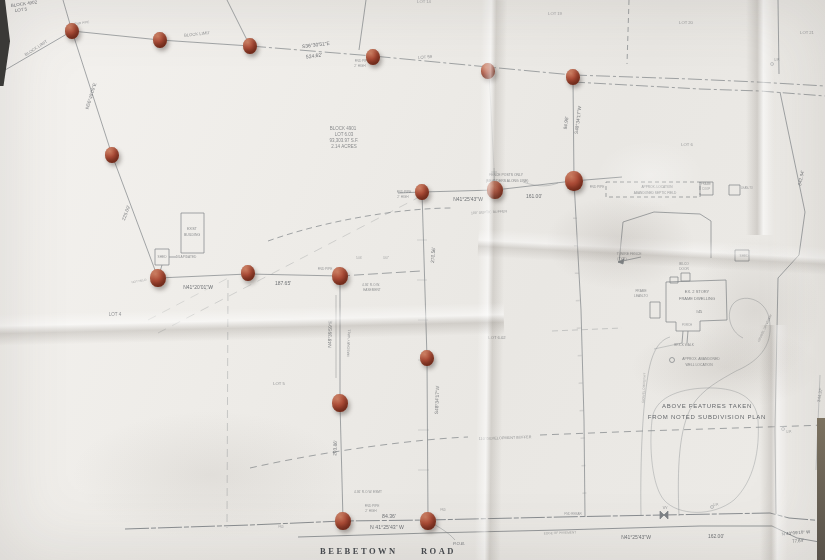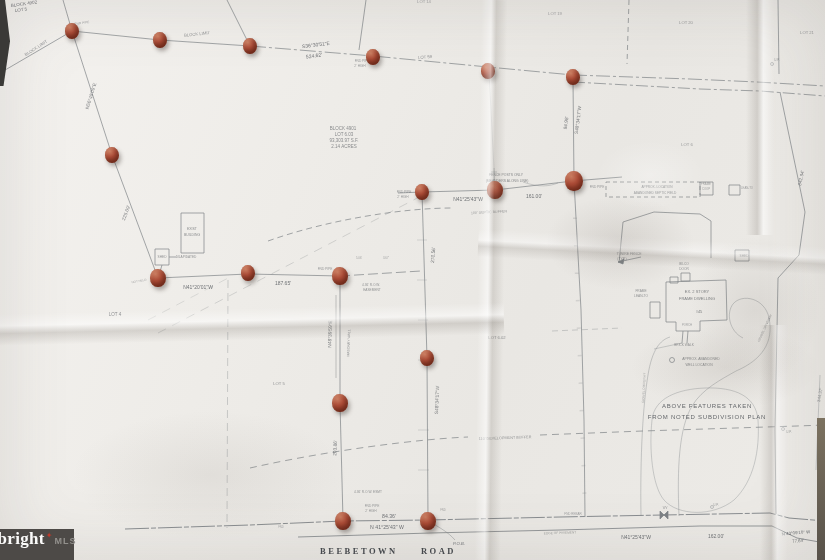--- a/index.html
+++ b/index.html
@@ -243,18 +243,13 @@
     <div id="w1" class="wrinkle"></div>
     <div id="w2" class="wrinkle"></div>
     <div id="w3" class="wrinkle"></div>
     <div id="w4" class="wrinkle"></div>
     <div id="w5" class="wrinkle"></div>
   </div>
 
   <div id="edge-tl"></div>
   <div id="edge-right"></div>
 
-  <div id="brand">
-    <span class="bright">bright</span>
-    <span class="star">✦</span>
-    <span class="mls">MLS</span>
-  </div>
 </div>
 
 </body></html>

